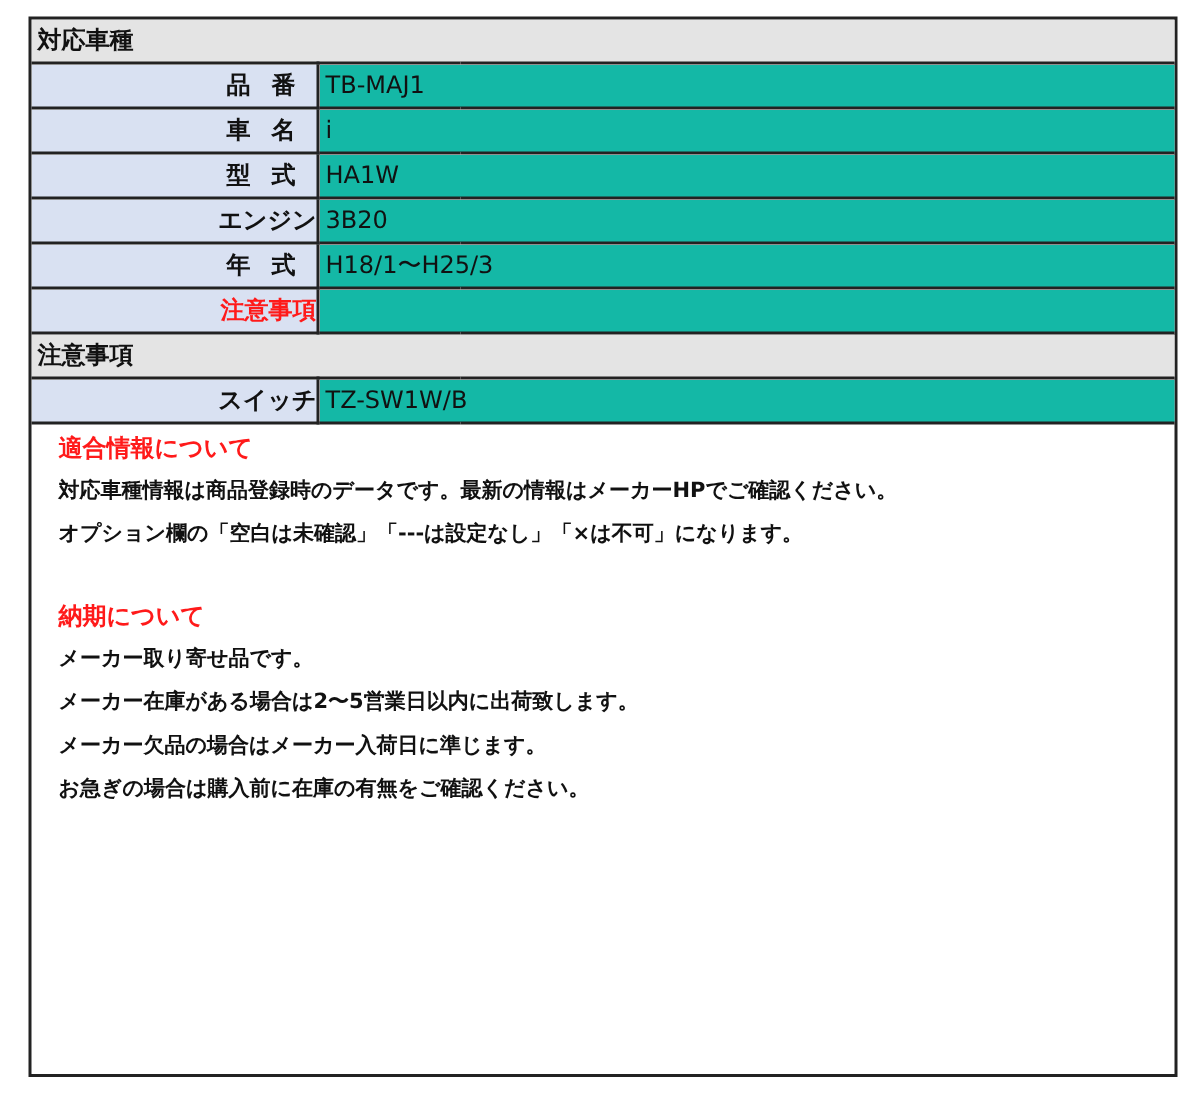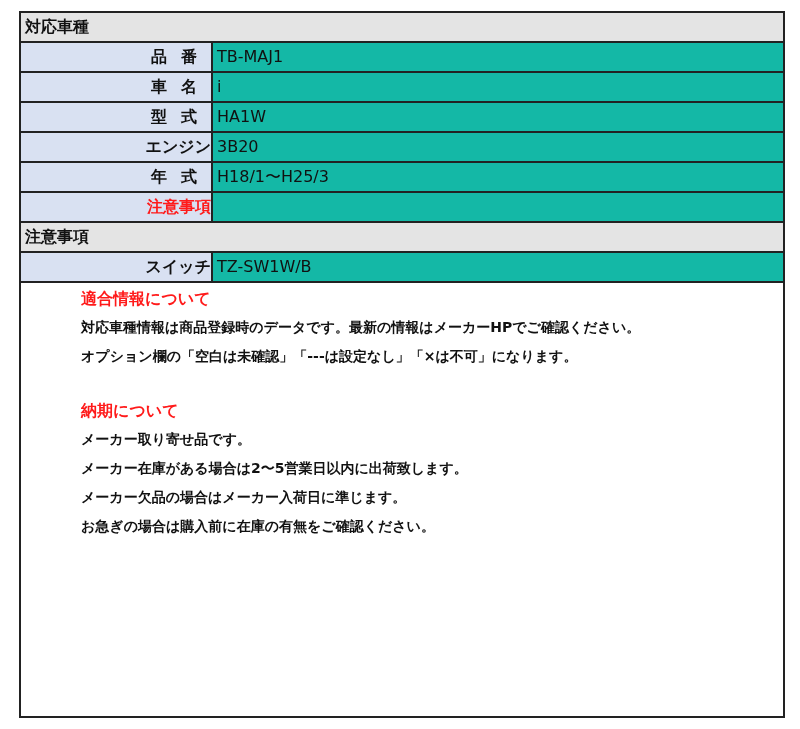--- a/index.html
+++ b/index.html
@@ -12,21 +12,21 @@
   table.spec td.last { border-right:none; }
   .section-head { background:#e4e4e4; font-weight:bold; padding-left:4px !important; font-size:16px; }
   .label { background:#d9e1f2; text-align:right; font-weight:bold; letter-spacing:0;margin-top:44px; }
   .label.spaced { letter-spacing:14px; text-indent:14px; }
   .label.red { color:#ff1a1a; }
   .value { padding-left:4px !important; font-family:"DejaVu Sans", sans-serif; font-size:16px; background:#14b8a6; }
   .center { text-align:center; }
   .link-label { line-height:26px !important; }
   .link-label .l1 { display:block; font-weight:bold; }
   .link-label .l2 { display:block; font-weight:bold; font-size:14px; }
-  .notes { padding:2px 18px;margin-left:42px; }
+  .notes { padding:2px 18px; }
   .notes .h { color:#ff1a1a; font-weight:bold; font-size:16px; line-height:28px; }
   .notes .p { font-weight:bold; font-size:14px; line-height:29px; }
   .notes .gap { height:26px; }
 </style>
 </head>
 <body>
 
 <div class="frame">
   <table class="spec">
     <colgroup>

